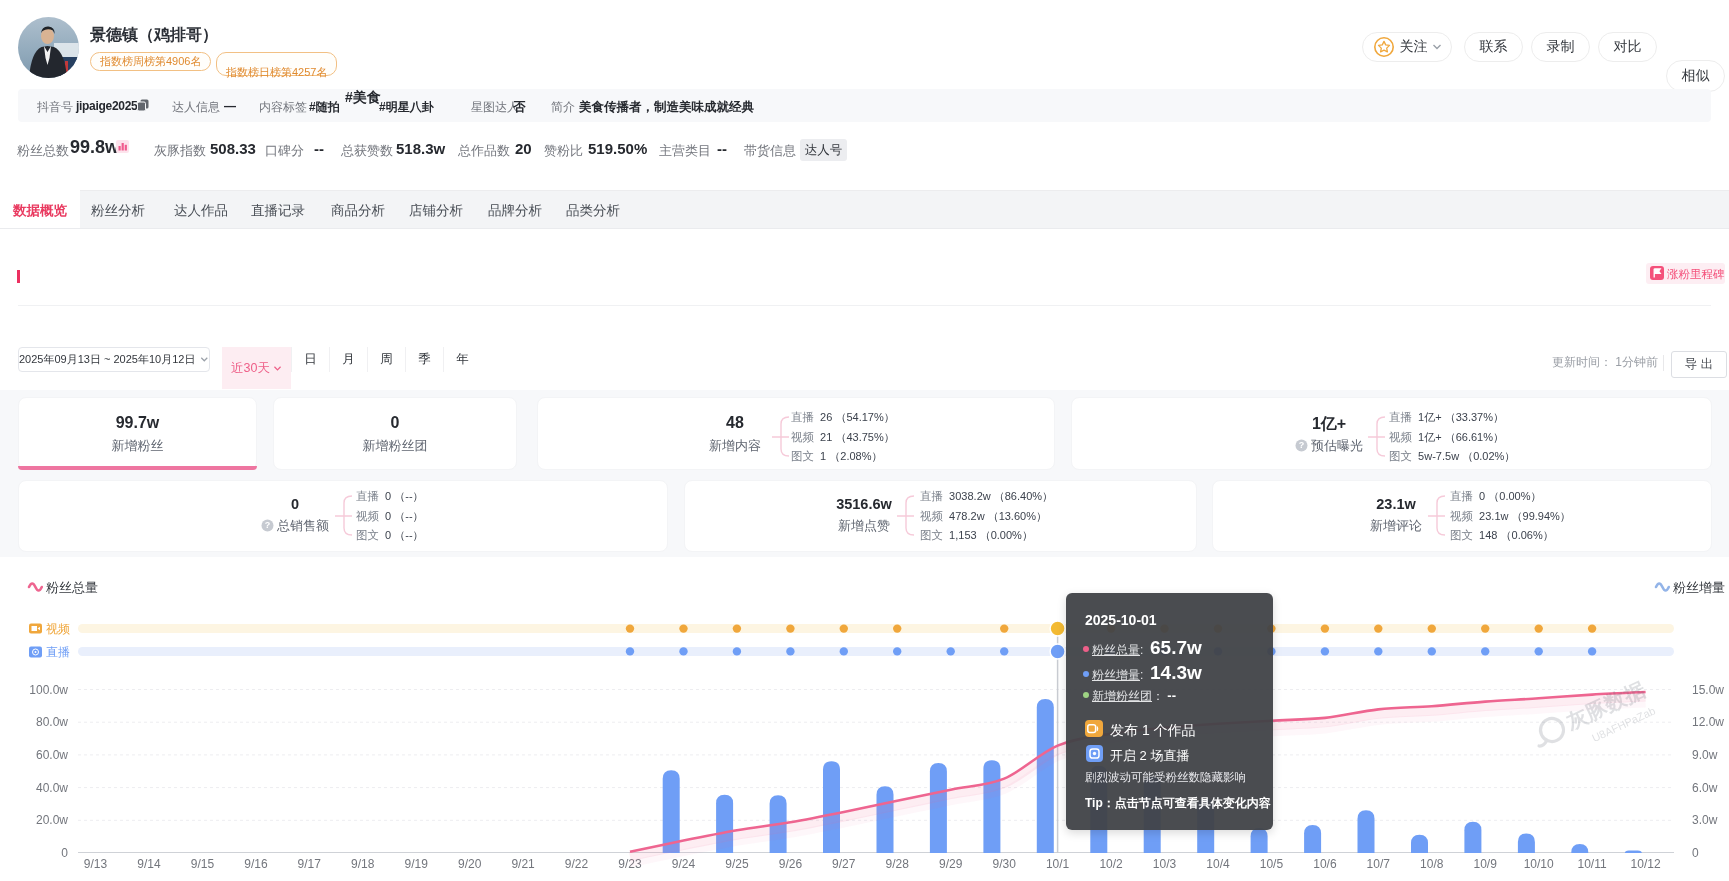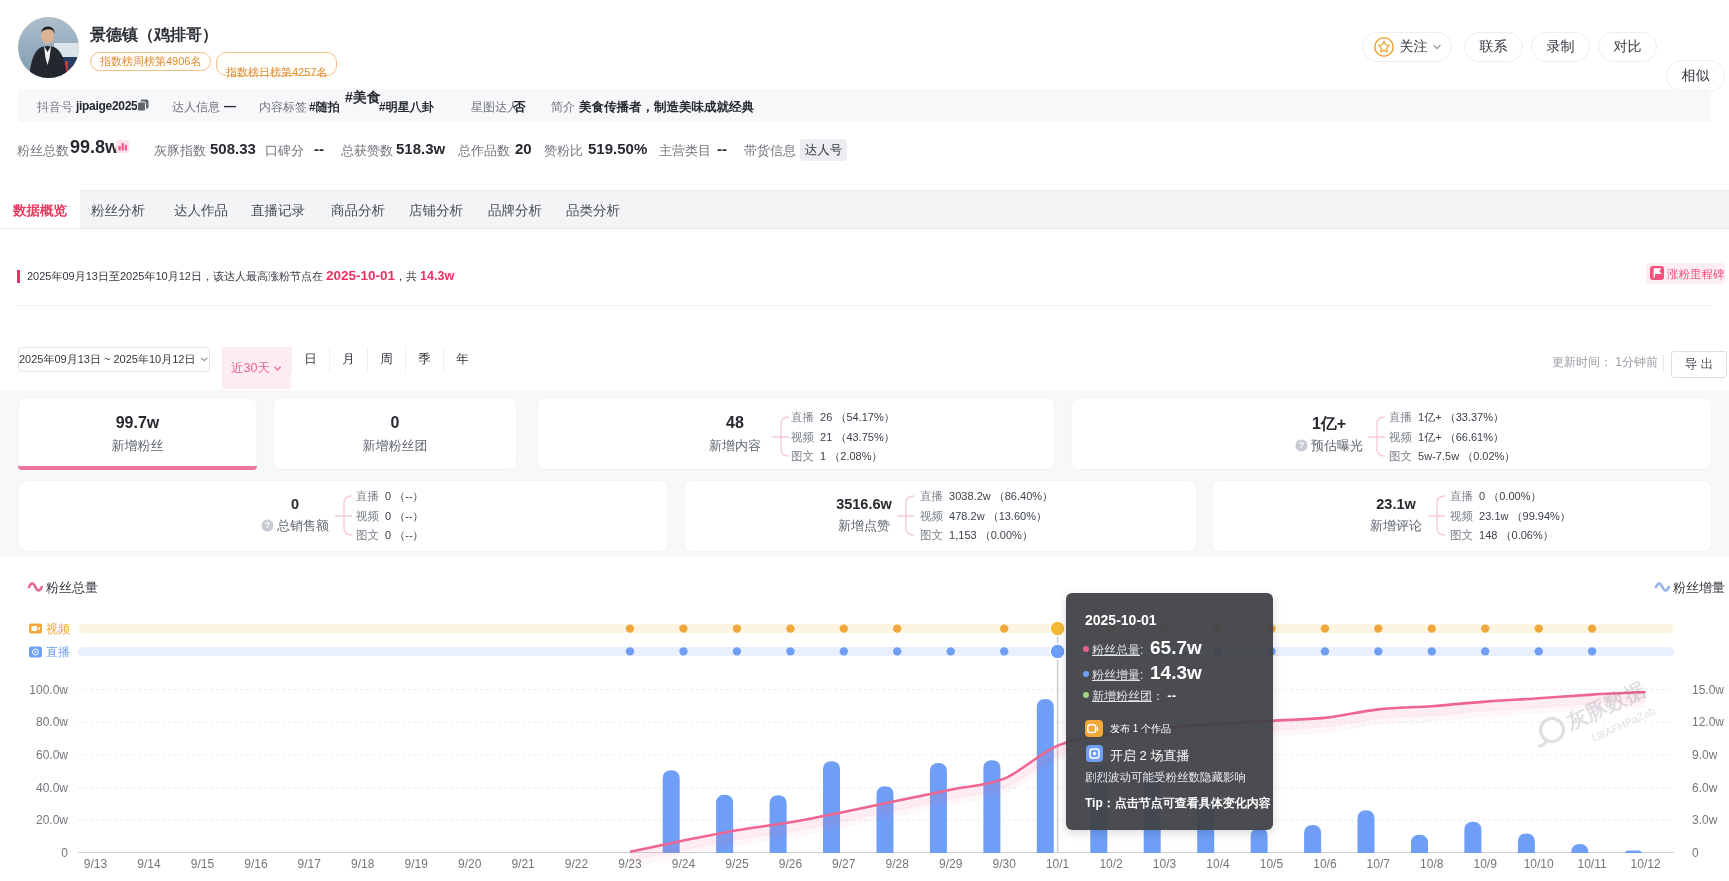--- a/index.html
+++ b/index.html
@@ -106,21 +106,20 @@
 <div class="abs" style="left:91px;top:202px;font-size:13.5px;color:#474c54;">粉丝分析</div>
 <div class="abs" style="left:174px;top:202px;font-size:13.5px;color:#474c54;">达人作品</div>
 <div class="abs" style="left:251px;top:202px;font-size:13.5px;color:#474c54;">直播记录</div>
 <div class="abs" style="left:331px;top:202px;font-size:13.5px;color:#474c54;">商品分析</div>
 <div class="abs" style="left:409px;top:202px;font-size:13.5px;color:#474c54;">店铺分析</div>
 <div class="abs" style="left:488px;top:202px;font-size:13.5px;color:#474c54;">品牌分析</div>
 <div class="abs" style="left:566px;top:202px;font-size:13.5px;color:#474c54;">品类分析</div>
 <div class="abs" style="left:0;top:228px;width:1729px;height:1px;background:#eaebee;"></div>
 
 <div class="abs" style="left:17px;top:270px;width:3px;height:13px;background:#ec3060;"></div>
-<div class="abs" style="left:27px;top:265px;height:22px;line-height:22px;font-size:11px;color:#33373d;white-space:nowrap;">2025年09月13日至2025年10月12日，该达人最高涨粉节点在&nbsp;<span style="color:#ec3060;font-weight:bold;font-size:13.5px;">2025-10-01</span>，共&nbsp;<span style="color:#ec3060;font-weight:bold;font-size:12.5px;">14.3w</span></div>
 <div class="abs" style="left:1646px;top:263px;width:79px;height:21px;background:#fdeef3;border-radius:3px;"></div>
 <svg class="abs" style="left:1650px;top:266px;" width="14" height="14" viewBox="0 0 14 14">
       <rect width="14" height="14" rx="3" fill="#f4517b"></rect>
       <path d="M4.2 2.8 V11.4 M4.2 3 H10.2 L8.6 5.2 L10.2 7.4 H4.2" stroke="#fff" stroke-width="1.3" fill="#fff"></path>
     </svg>
 <div class="abs" style="left:1667px;top:267px;font-size:11.5px;color:#f4517b;">涨粉里程碑</div>
 <div class="abs" style="left:18px;top:305px;width:1693px;height:1px;background:#f0f1f3;"></div>
 
 <div class="abs" style="left:18px;top:347px;width:192px;height:25px;border:1px solid #e4e6eb;border-radius:4px;font-size:11px;color:#33373d;white-space:nowrap;display:flex;align-items:center;justify-content:center;">2025年09月13日 ~ 2025年10月12日<svg width="9" height="7" viewBox="0 0 10 8" style="margin-left:5px;">
         <path d="M1.5 2 L5 5.5 L8.5 2" stroke="#9aa0a8" stroke-width="1.4" fill="none"></path>
@@ -348,21 +347,21 @@
 <div class="abs" style="left:1066px;top:593px;width:207px;height:237px;background:rgba(64,66,71,0.95);border-radius:6px;box-shadow:0 3px 10px rgba(0,0,0,0.15);"></div>
 <div class="abs" style="left:1085px;top:612px;font-size:14px;font-weight:bold;color:#fff;">2025-10-01</div>
 <div class="abs" style="left:1083px;top:637px;width:180px;font-size:12px;color:#e3e4e6;"><span style="display:inline-block;width:6px;height:6px;border-radius:3px;background:#ed5f89;vertical-align:2px;margin-right:3px;"></span><span style="text-decoration:underline;">粉丝总量</span>:&nbsp;&nbsp;<span style="font-size:19px;font-weight:bold;color:#fff;">65.7w</span></div>
 <div class="abs" style="left:1083px;top:662px;width:180px;font-size:12px;color:#e3e4e6;"><span style="display:inline-block;width:6px;height:6px;border-radius:3px;background:#6f9ef6;vertical-align:2px;margin-right:3px;"></span><span style="text-decoration:underline;">粉丝增量</span>:&nbsp;&nbsp;<span style="font-size:19px;font-weight:bold;color:#fff;">14.3w</span></div>
 <div class="abs" style="left:1083px;top:688px;width:180px;font-size:12px;color:#e3e4e6;"><span style="display:inline-block;width:6px;height:6px;border-radius:3px;background:#9ed383;vertical-align:2px;margin-right:3px;"></span><span style="text-decoration:underline;">新增粉丝团</span>：&nbsp;<span style="font-size:13px;font-weight:bold;color:#fff;">--</span></div>
 <svg class="abs" style="left:1085px;top:720px;" width="18" height="17" viewBox="0 0 18 17">
       <rect width="18" height="17" rx="4" fill="#f0a73c"></rect>
       <rect x="2.8" y="4.8" width="7.8" height="7.6" rx="2" fill="none" stroke="#fff" stroke-width="1.5"></rect>
       <path d="M11.8 5.8 A3.6 3.6 0 0 1 11.8 11.6 Z" fill="#fff"></path>
     </svg>
-<div class="abs" style="left:1110px;top:722px;font-size:10px;color:#fff;">发布 1 个作品</div>
+<div class="abs" style="left:1110px;top:722px;font-size:14px;color:#fff;">发布 1 个作品</div>
 <svg class="abs" style="left:1086px;top:745px;" width="17" height="17" viewBox="0 0 17 17">
       <rect width="17" height="17" rx="4" fill="#6f9ef6"></rect>
       <rect x="4" y="4" width="9" height="9" rx="2.6" fill="none" stroke="#fff" stroke-width="1.5"></rect>
       <circle cx="8.5" cy="8.5" r="1.7" fill="#fff"></circle>
     </svg>
 <div class="abs" style="left:1110px;top:747px;font-size:13px;color:#fff;">开启 2 场直播</div>
 <div class="abs" style="left:1085px;top:770px;font-size:11.5px;color:#ececf0;">剧烈波动可能受粉丝数隐藏影响</div>
 <div class="abs" style="left:1085px;top:795px;font-size:12px;font-weight:bold;color:#fff;">Tip：点击节点可查看具体变化内容</div>
 </div>
 </body></html>

